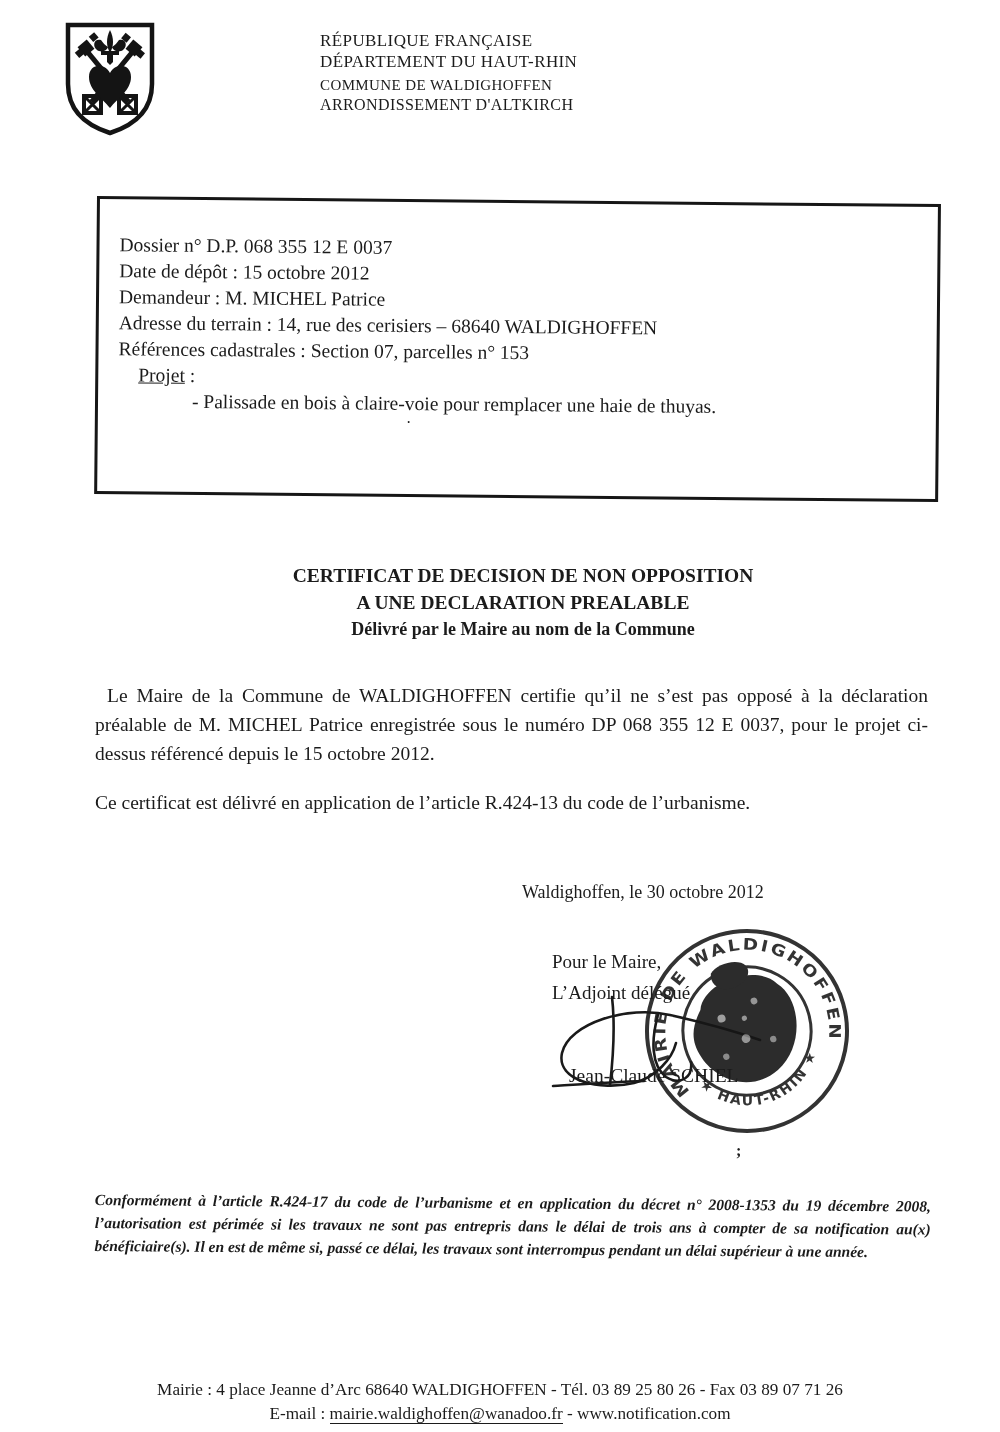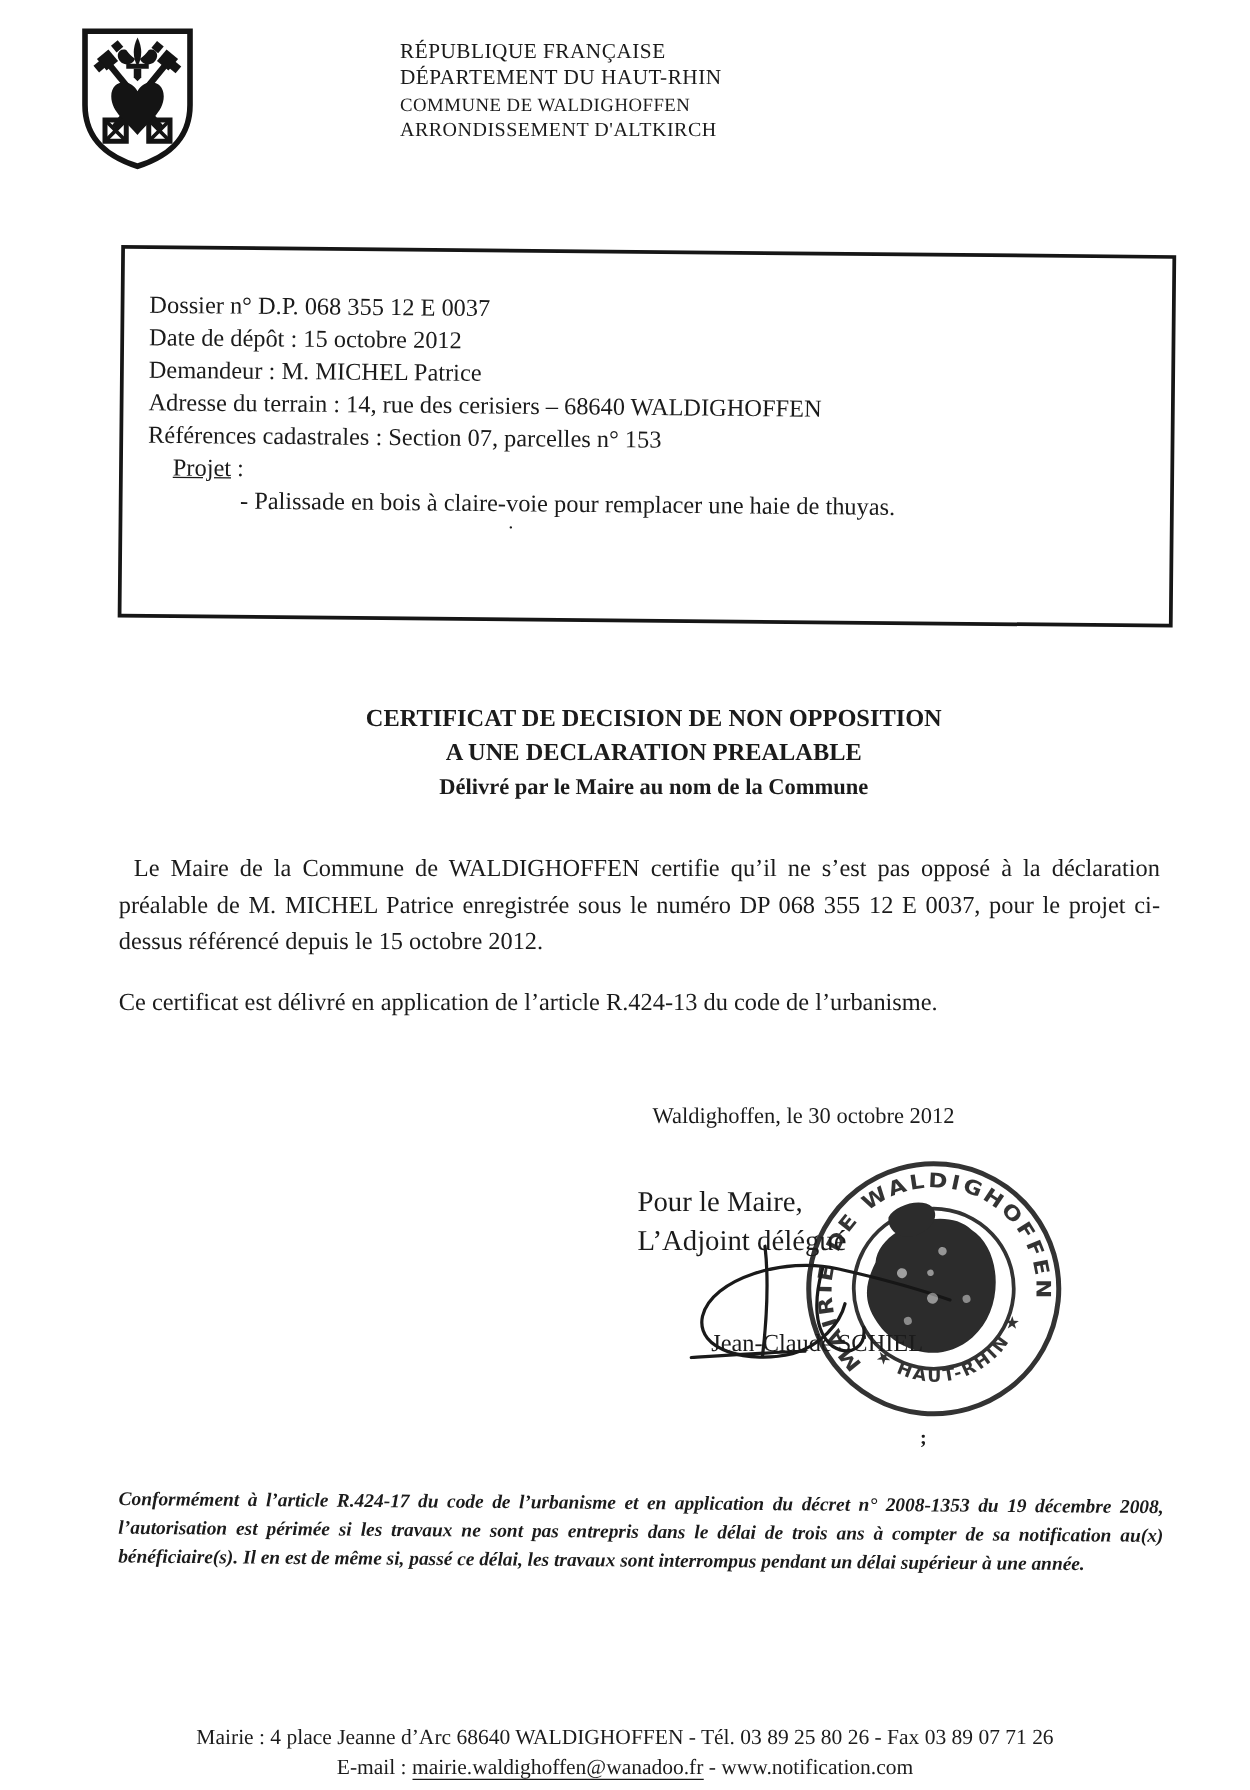--- a/index.html
+++ b/index.html
@@ -27,21 +27,21 @@
   .cert-title .t1{font-size:19.5px;line-height:27px;}
   .cert-title .t3{font-size:18px;line-height:26px;}
 
   
   .para{position:absolute;left:95px;width:833px;font-size:19.5px;line-height:29px;text-align:justify;}
   .p1{top:681px;text-indent:12px;}
   .p2{top:788px;}
   .dateline{position:absolute;left:474px;top:882px;font-size:18px;margin-left:48px;}
 
   
-  .sig-block{position:absolute;left:510px;top:946px;font-size:23px;line-height:31px;}
+  .sig-block{position:absolute;left:552px;top:946px;font-size:19px;line-height:31px;}
   .sig-name{position:absolute;left:534px;top:1065px;font-size:19.5px;white-space:nowrap;margin-left:35px;}
   .sig-svg{position:absolute;left:540px;top:985px;width:250px;height:115px;}
   .stamp{position:absolute;left:636px;top:920px;width:222px;height:222px;opacity:.9;}
   .artifact1{position:absolute;left:736px;top:1142px;font-size:16px;font-weight:700;}
   .artifact2{position:absolute;left:406px;top:414px;font-size:16px;}
 
   
   .legal{position:absolute;left:95px;top:1188px;width:836px;font-size:15.5px;line-height:23px;
     font-style:italic;font-weight:600;text-align:justify;transform:rotate(.45deg);transform-origin:top left;}
 

